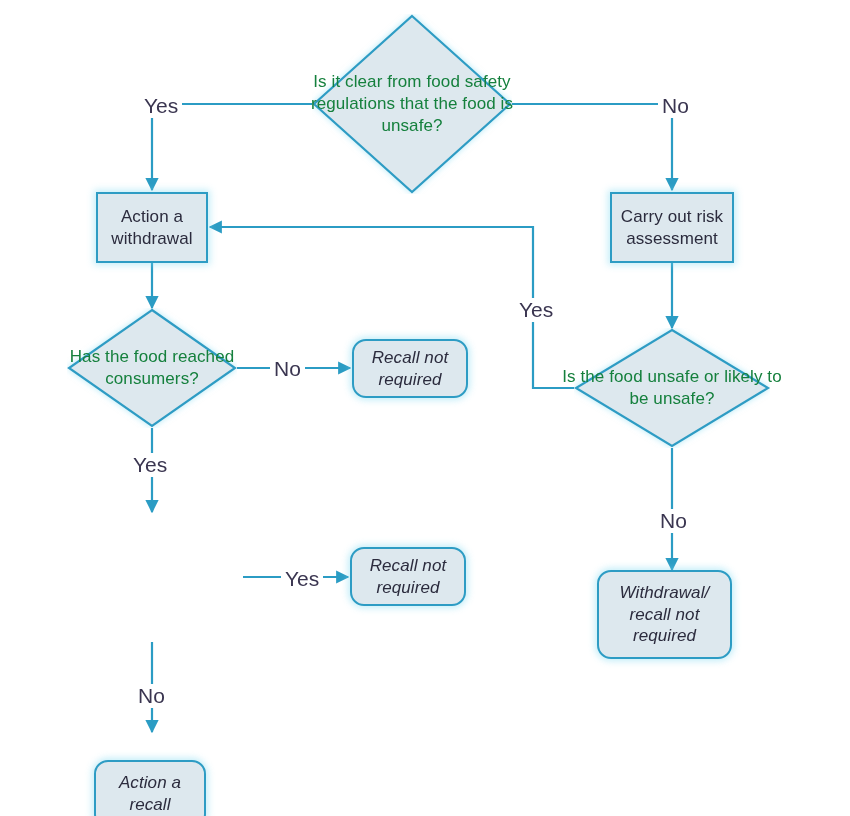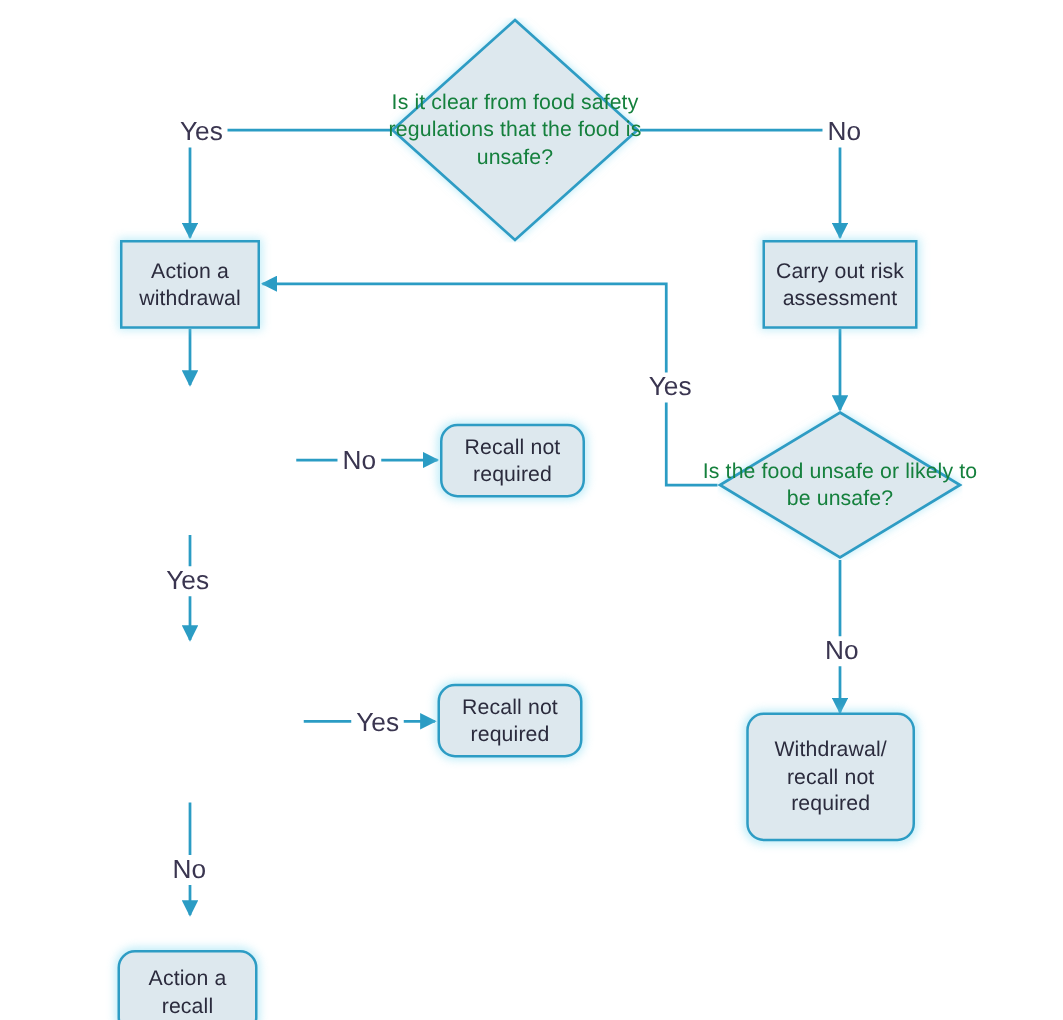--- a/index.html
+++ b/index.html
@@ -37,20 +37,21 @@
   .node.rect {
     background: #dde8ee;
     border: 2px solid #2d9cc4;
     box-shadow: 0 0 7px 2px rgba(120, 215, 240, 0.45);
   }
   .node.rounded {
     background: #dde8ee;
     border: 2px solid #2d9cc4;
     border-radius: 14px;
     box-shadow: 0 0 7px 2px rgba(120, 215, 240, 0.45);
+    font-style: italic;
   }
   .diamond-wrap {
     position: absolute;
   }
   .diamond-shape {
     position: absolute;
     left: 0;
     top: 0;
     width: 100%;
     height: 100%;
@@ -133,38 +134,44 @@
   </div>
 
   <div class="node rect" style="left:96px; top:192px; width:112px; height:71px;">
     <span>Action a withdrawal</span>
   </div>
 
   <div class="node rect" style="left:610px; top:192px; width:124px; height:71px;">
     <span>Carry out risk assessment</span>
   </div>
 
+  <div class="diamond-wrap" style="left:67px; top:308px; width:170px; height:120px;">
+    <svg class="diamond-shape" viewBox="0 0 170 120" preserveAspectRatio="none">
+      <polygon points="85,2 168,60 85,118 2,60" fill="#dde8ee" stroke="#2d9cc4" stroke-width="2.2" filter="url(#softglow)"></polygon>
+    </svg>
+    <div class="diamond-label">Has the food reached consumers?</div>
+  </div>
 
   <div class="node rounded" style="left:352px; top:339px; width:116px; height:59px;">
     <span>Recall not required</span>
   </div>
 
   <div class="diamond-wrap" style="left:574px; top:328px; width:196px; height:120px;">
     <svg class="diamond-shape" viewBox="0 0 196 120" preserveAspectRatio="none">
       <polygon points="98,2 194,60 98,118 2,60" fill="#dde8ee" stroke="#2d9cc4" stroke-width="2.2" filter="url(#softglow)"></polygon>
     </svg>
     <div class="diamond-label">Is the food unsafe or likely to be unsafe?</div>
   </div>
 
 
   <div class="node rounded" style="left:350px; top:547px; width:116px; height:59px;">
     <span>Recall not required</span>
   </div>
 
-  <div class="node rounded" style="left:597px; top:570px; width:135px; height:103px;">
+  <div class="node rounded" style="left:597px; top:570px; width:135px; height:89px;">
     <span>Withdrawal/ recall not required</span>
   </div>
 
   <div class="node rounded" style="left:94px; top:760px; width:112px; height:68px;">
     <span>Action a recall</span>
   </div>
 
   <div class="edge-label" style="left:140px; top:94px;">Yes</div>
 
   <div class="edge-label" style="left:658px; top:94px;">No</div>

